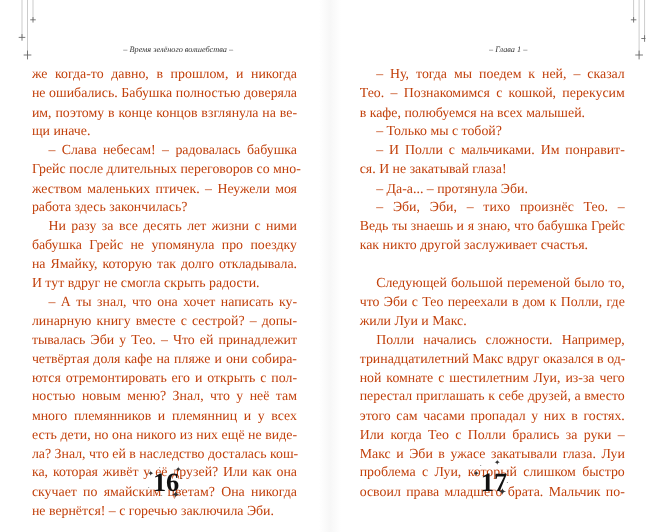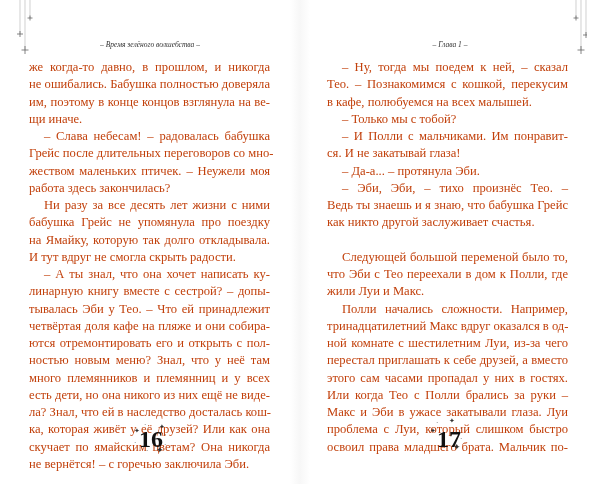--- a/index.html
+++ b/index.html
@@ -1,21 +1,21 @@
 <!DOCTYPE html>
 <html><head>
 <meta charset="utf-8">
 <style>
   html, body { margin: 0; padding: 0; }
   body {
     width: 600px; height: 484px; position: relative; overflow: hidden;
     background: #ffffff; color: #222;
     font-family: "Liberation Serif", "DejaVu Serif", serif;
   }
-  .page { position: absolute; top: 0; height: 484px; width: 300px; }
+  .page { position: absolute; top: 0; height: 484px; width: 300px; padding-left: 24px; }
   .page.left { left: 0; }
   .page.right { left: 300px; }
   .running-head {
     position: absolute; top: 40px; left: 0; width: 100%;
     text-align: center; font-size: 7.5px; font-style: italic; color: #333;
   }
   .page.left .running-head { left: 0; }
   .text {
     position: absolute; top: 59px; width: 241px;
     font-size: 12.6px; line-height: 17.25px; color: #c2410c;

